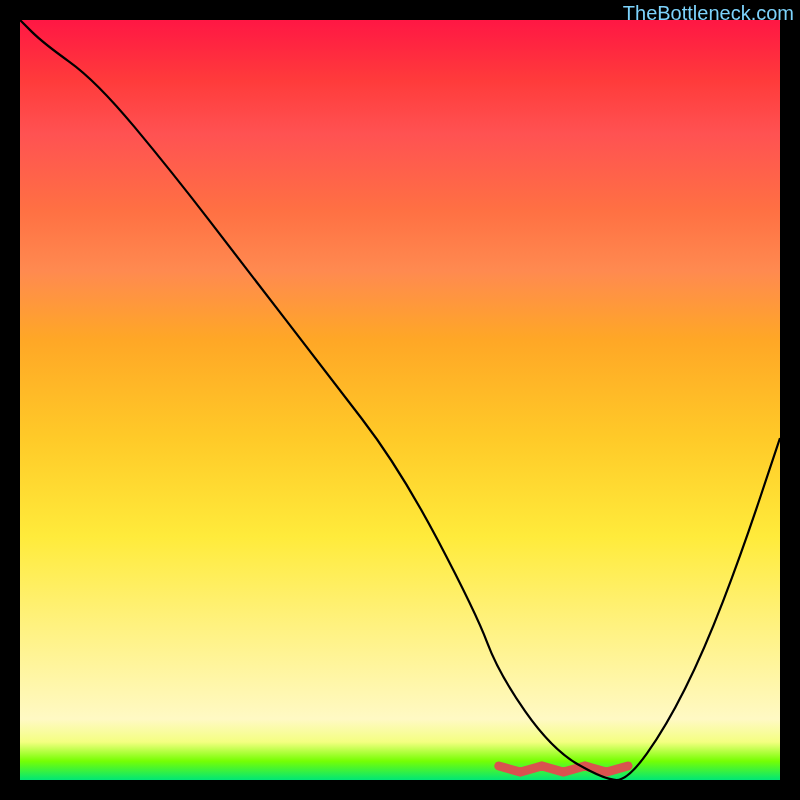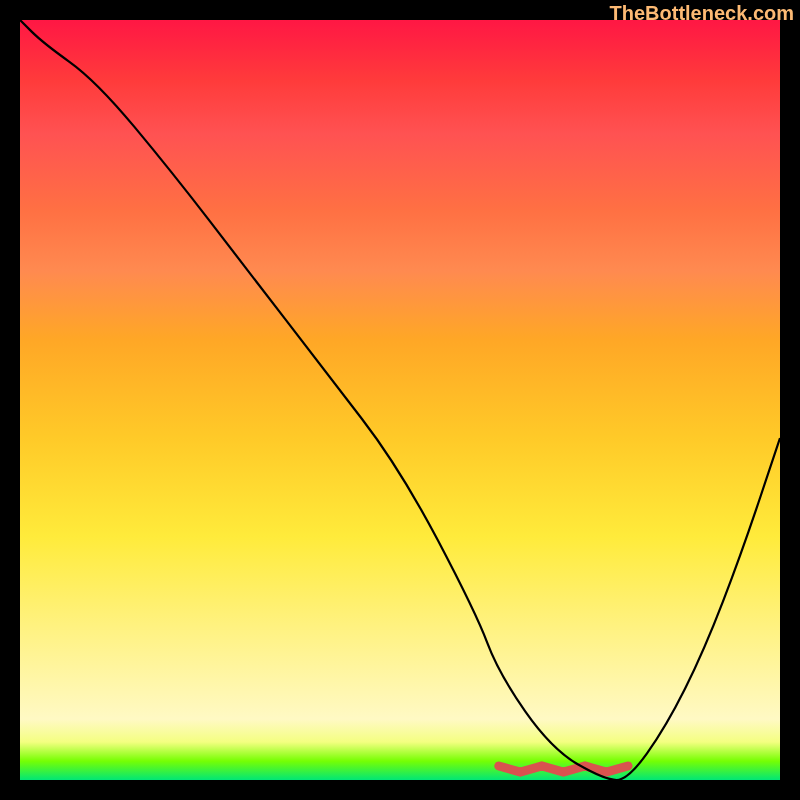--- a/index.html
+++ b/index.html
@@ -7,23 +7,23 @@
     width: 800px;
     height: 800px;
     background: #000;
     position: relative;
     font-family: Arial, sans-serif;
   }
   .watermark {
     position: absolute;
     top: 2px;
     right: 6px;
-    color: #fdba74;
+    color: #7dd3fc;
     font-size: 20px;
-    font-weight: 700;
+    font-weight: 400;
     z-index: 10;
   }
   .plot-area {
     position: absolute;
     left: 20px;
     top: 20px;
     width: 760px;
     height: 760px;
     background: linear-gradient(to bottom,
       #ff1744 0%,

